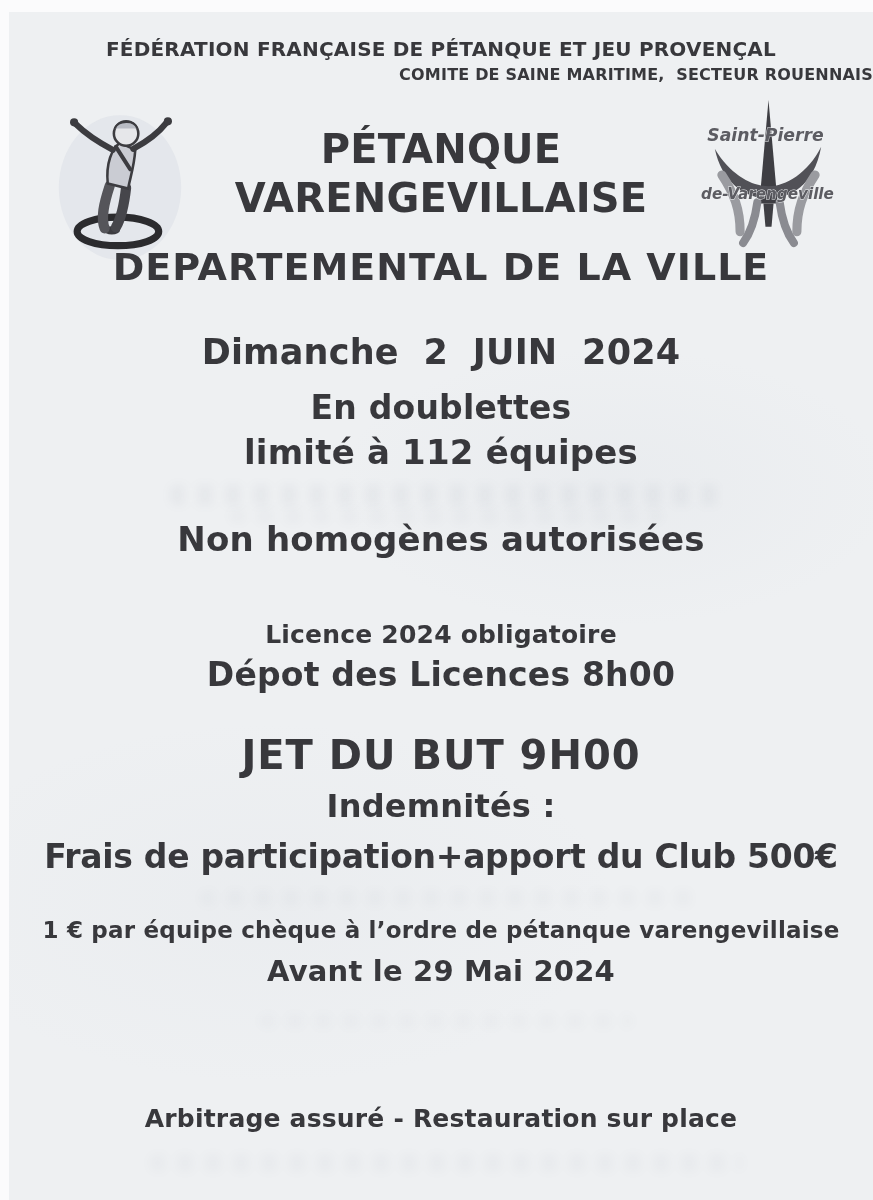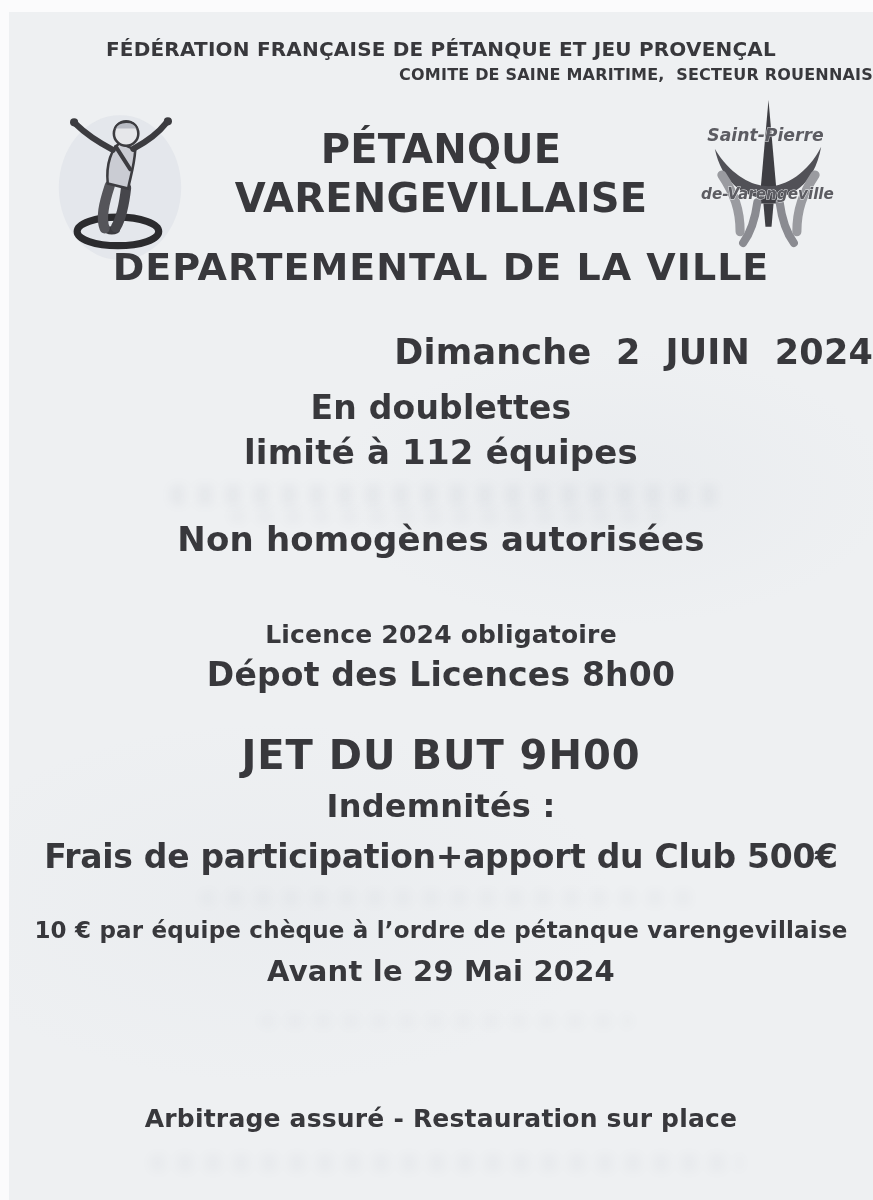--- a/index.html
+++ b/index.html
@@ -39,21 +39,21 @@
     letter-spacing:.2px;
   }
   
   .hdr1{top:26px;font-size:20px;}
   .hdr2{top:54px;font-size:16px;text-align:right;}
   
   .club1{top:114px;font-size:40px;}
   .club2{top:163px;font-size:40px;}
   .event{top:234px;font-size:38px;letter-spacing:1px;}
   
-  .date{top:320px;font-size:35px;text-align:right;}
+  .date{top:320px;font-size:35px;}
   .doublettes{top:377px;font-size:33px;}
   .limite{top:421px;font-size:34px;}
   
   .rules1{top:508px;font-size:34px;}
   .rules2{top:557px;font-size:34px;}
   .rules3{top:609px;font-size:25px;}
   .rules4{top:644px;font-size:33px;}
   
   .jet{top:720px;font-size:40px;letter-spacing:1px;}
   .indemnites{top:776px;font-size:32px;}
@@ -142,19 +142,19 @@
   <div class="line limite">limité à 112 équipes</div>
 
   <div class="line rules1">Non homogènes autorisées</div>
   <div class="line rules3">Licence 2024 obligatoire</div>
   <div class="line rules4">Dépot des Licences 8h00</div>
 
   <div class="line jet">JET DU BUT 9H00</div>
   <div class="line indemnites">Indemnités :</div>
   <div class="line frais">Frais de participation+apport du Club 500€</div>
 
-  <div class="line pay1">10 € par équipe chèque à l’ordre de pétanque varengevillaise</div>
+  <div class="line pay1">1 € par équipe chèque à l’ordre de pétanque varengevillaise</div>
   <div class="line pay2">Avant le 29 Mai 2024</div>
 
 
   <div class="line footer">Arbitrage assuré - Restauration sur place</div>
 
 </div>
 
 </body></html>

